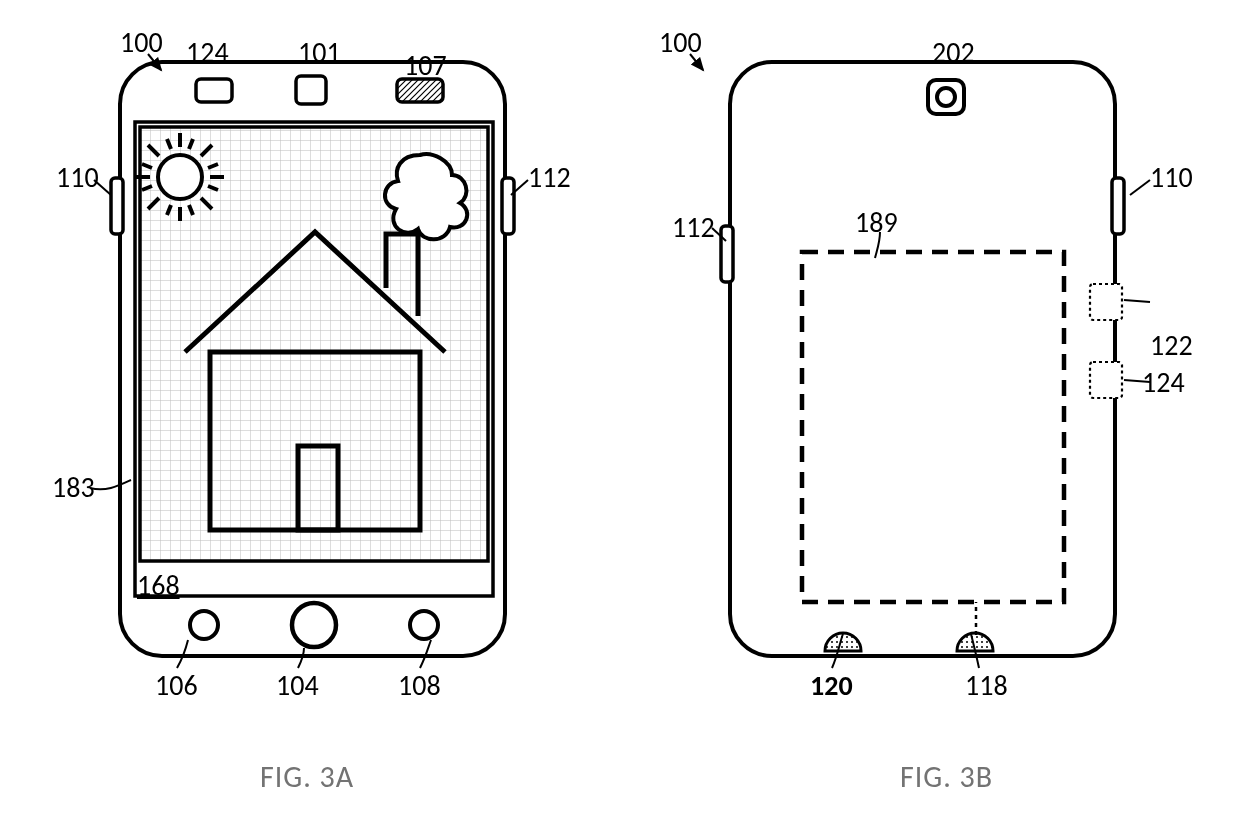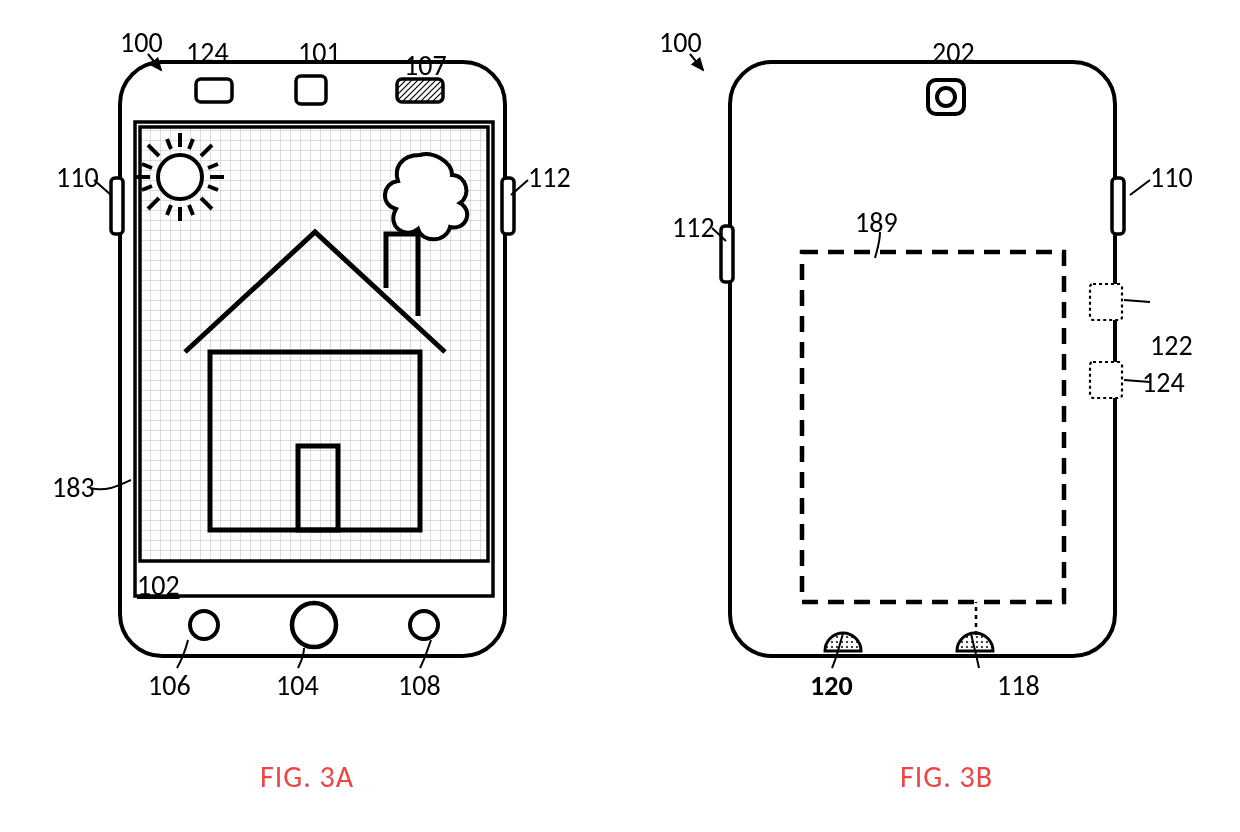--- a/index.html
+++ b/index.html
@@ -15,21 +15,21 @@
   }
   .label {
     position: absolute;
     font-size: 28px;
     color: #000;
     white-space: nowrap;
   }
   .figlabel {
     position: absolute;
     font-size: 30px;
-    color: #ef4444;
+    color: #737373;
     letter-spacing: 1px;
   }
   .underline { text-decoration: underline; }
   svg { position: absolute; }
 </style>
 </head>
 <body>
 
 <div class="canvas">
 
@@ -154,31 +154,31 @@
 </svg>
 
 <div id="labels">
       <div class="label" style="left: 120px; top: 25px;">100</div>
       <div class="label" style="left: 186px; top: 35px;">124</div>
       <div class="label" style="left: 298px; top: 35px;">101</div>
       <div class="label" style="left: 404px; top: 48px;">107</div>
       <div class="label" style="left: 56px; top: 160px;">110</div>
       <div class="label" style="left: 528px; top: 160px;">112</div>
       <div class="label" style="left: 52px; top: 470px;">183</div>
-      <div class="label underline" style="left: 137px; top: 568px;">102</div>
-      <div class="label" style="left: 148px; top: 668px; text-align: center;">106</div>
+      <div class="label underline" style="left: 137px; top: 568px;">168</div>
+      <div class="label" style="left: 155px; top: 668px; text-align: center;">106</div>
       <div class="label" style="left: 276px; top: 668px;">104</div>
       <div class="label" style="left: 398px; top: 668px;">108</div>
       <div class="label" style="left: 659px; top: 25px;">100</div>
       <div class="label" style="left: 932px; top: 35px;">202</div>
       <div class="label" style="left: 672px; top: 210px;">112</div>
       <div class="label" style="left: 1150px; top: 160px;">110</div>
       <div class="label" style="left: 855px; top: 205px;">189</div>
       <div class="label" style="left: 1150px; top: 285px; margin-top: 43px;">122</div>
       <div class="label" style="left: 1104px; top: 365px; margin-left: 38px;">124</div>
       <div class="label" style="left: 810px; top: 668px; font-weight: bold;">120</div>
-      <div class="label" style="left: 965px; top: 668px; margin-left: 32px;">118</div>
+      <div class="label" style="left: 965px; top: 668px;">118</div>
     </div>
 
 <div class="figlabel" style="left:260px; top:758px;">FIG. 3A</div>
 <div class="figlabel" style="left:900px; top:758px;">FIG. 3B</div>
 
 </div>
 
 </body></html>

